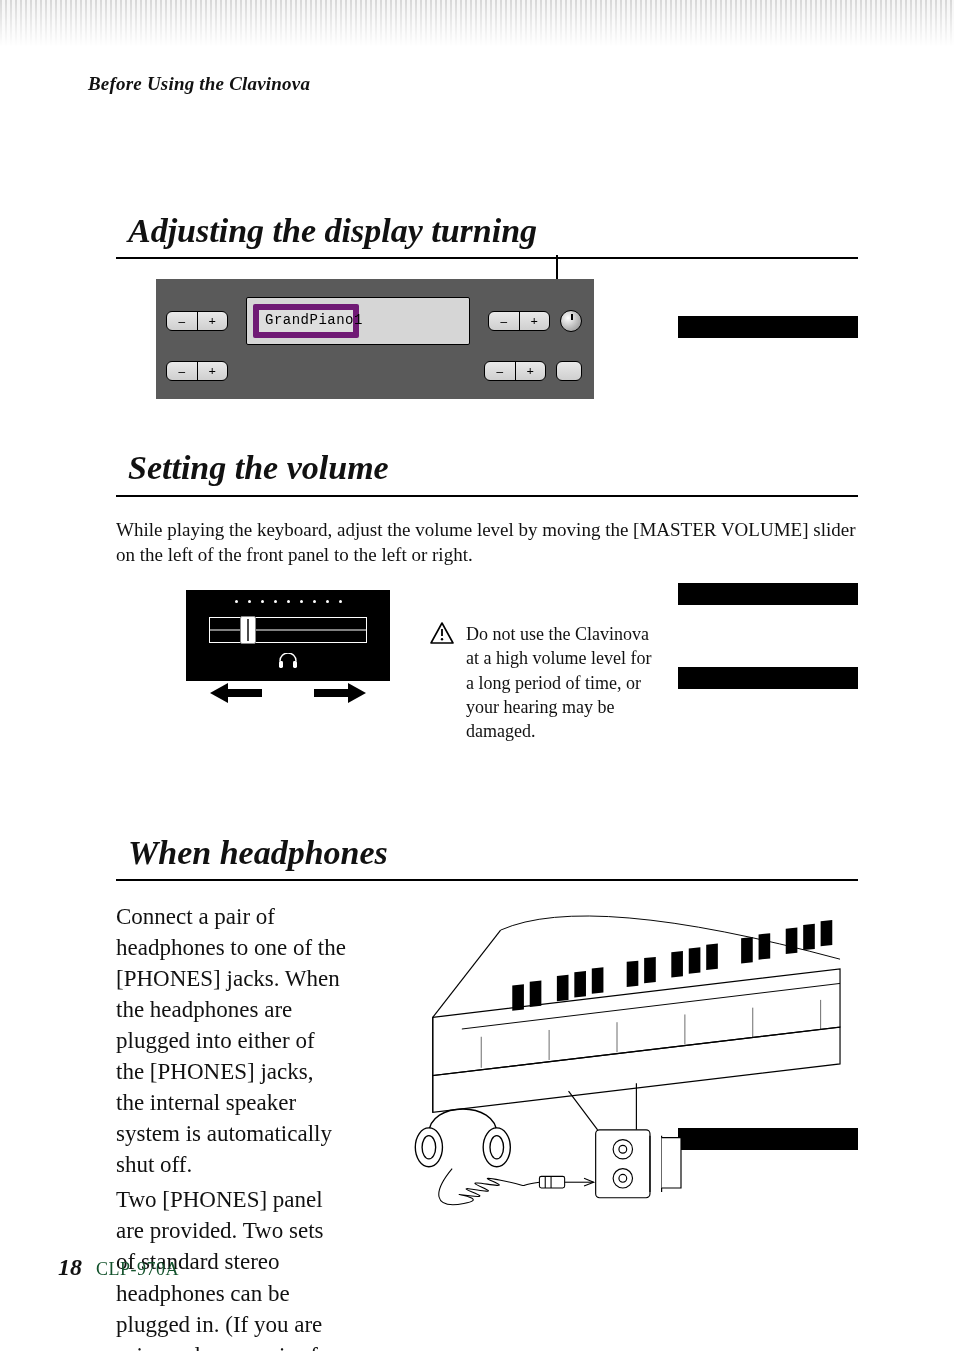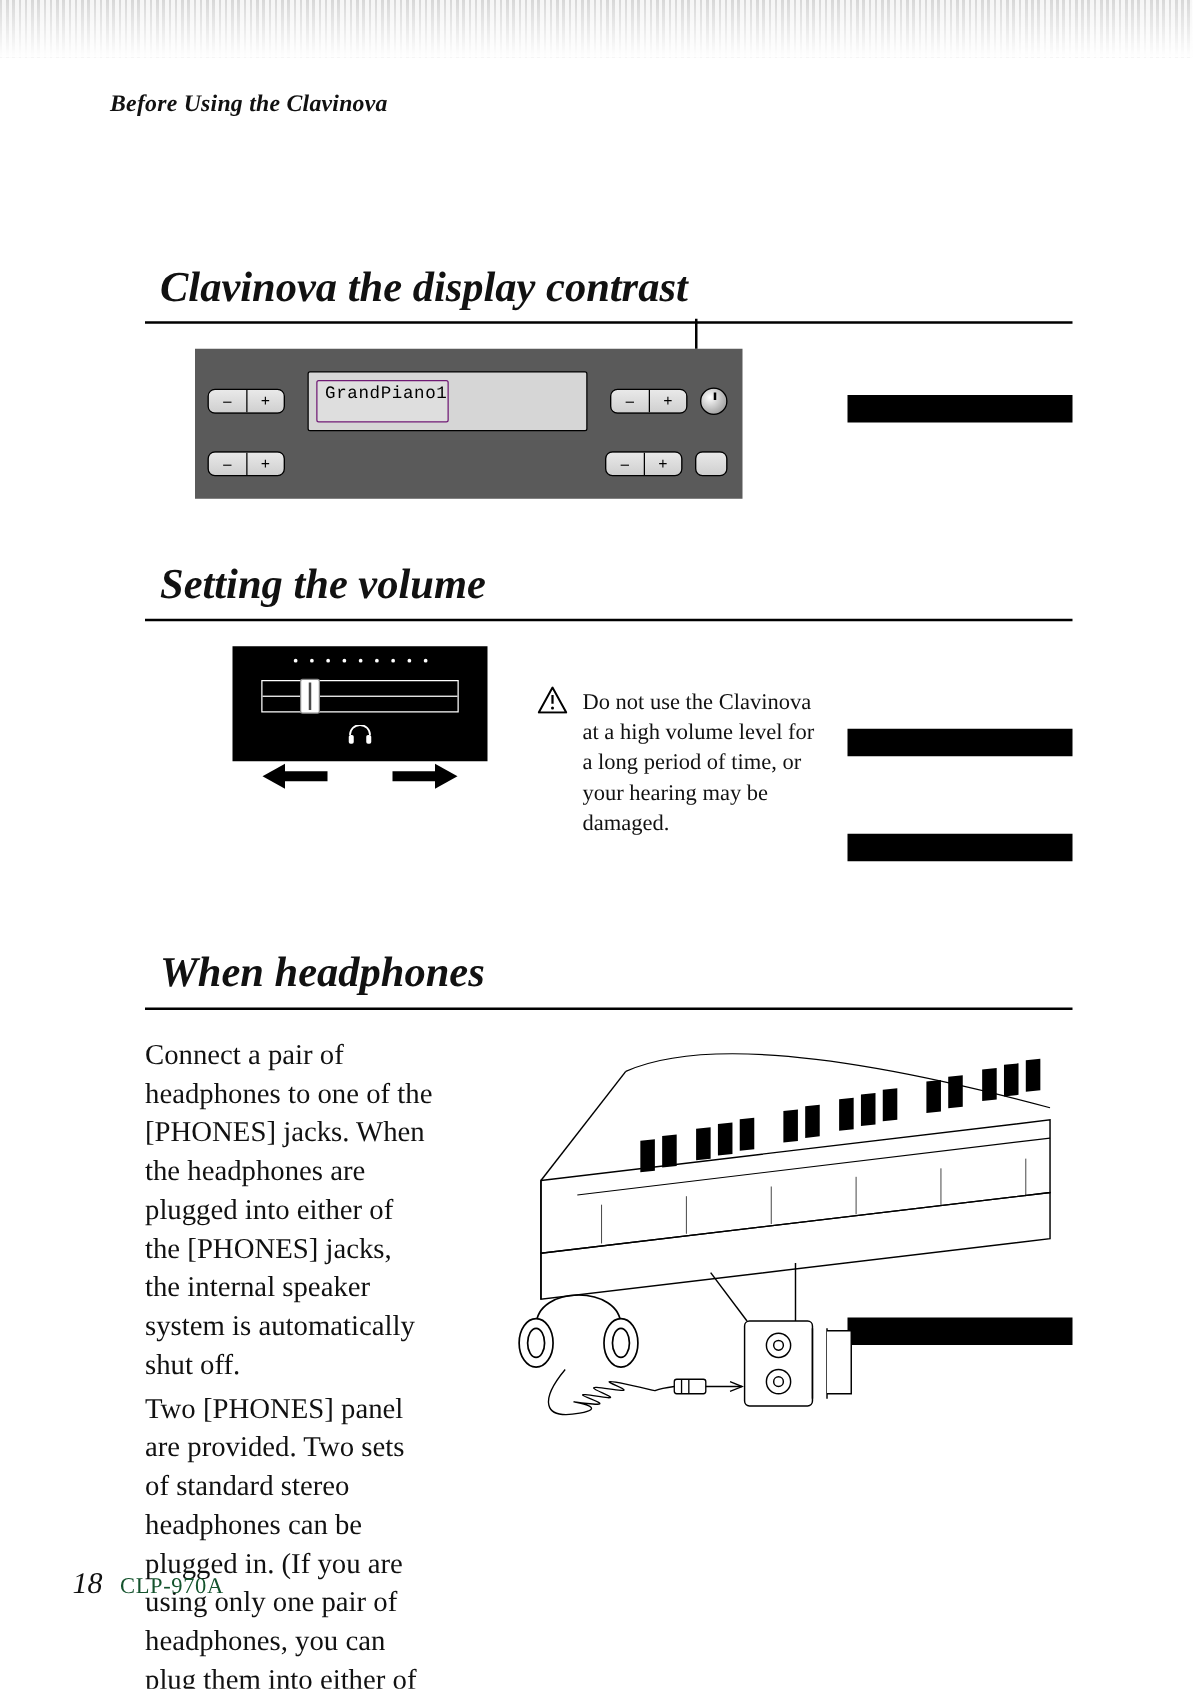--- a/index.html
+++ b/index.html
@@ -99,21 +99,21 @@
     flex:1;
     height:46px;
     background:#d6d6d6;
     border:1px solid #000;
     border-radius:2px;
     position:relative;
     margin:0 8px;
   }
   .lcd .inner{
     position:absolute;left:6px;right:110px;top:6px;bottom:6px;
-    border:1px solid #701a75;border-radius:2px;background:#dedede;
+    border:6px solid #701a75;border-radius:2px;background:#dedede;
     font-family: "Courier New", monospace;
     font-size:14px;letter-spacing:.5px;
     padding:2px 6px;color:#000;
   }
   .tick{
     position:absolute;left:400px;top:-24px;width:1.5px;height:24px;background:#000;
   }
 
   
   .vol-wrap{display:flex;gap:40px;margin-left:70px;align-items:flex-start;}
@@ -154,33 +154,33 @@
   .hp-text{flex:0 0 230px}
   .hp-text p{margin:0 0 4px 0;font-size:23px;line-height:1.35}
   .hp-fig{flex:1;position:relative;height:320px}
   .hp-fig svg{position:absolute;left:0;top:0;width:100%;height:100%}
 
   
   .footer{
     position:absolute;left:58px;bottom:70px;
     display:flex;align-items:baseline;gap:14px;
   }
-  .footer .pg{font-style:italic;font-weight:400;font-size:24px}
+  .footer .pg{font-style:italic;font-weight:700;font-size:24px}
   .footer .model{font-size:18px;letter-spacing:.5px;color:#14532d}
 </style>
 </head>
 <body>
 
 <div class="hatch"></div>
 <div class="running-head">Before Using the Clavinova</div>
 
 <div class="content">
 
   <div class="section" style="position:relative">
-    <h2>Clavinova the display contrast</h2>
+    <h2>Adjusting the display turning</h2>
     <div class="rule"></div>
 
     <div class="blackbar" style="top:104px"></div>
 
     <div class="lcd-fig" style="position:relative">
       <span class="tick"></span>
       <div class="lcd-row">
         <div class="btnpair">
           <span>–</span>
           <span>+</span>
@@ -205,20 +205,21 @@
           <span>+</span>
         </div>
         <div class="rbtn"></div>
       </div>
     </div>
   </div>
 
   <div class="section" style="position:relative;margin-top:30px">
     <h2>Setting the volume</h2>
     <div class="rule"></div>
+    <p class="body">While playing the keyboard, adjust the volume level by moving the [MASTER VOLUME] slider on the left of the front panel to the left or right.</p>
 
     <div class="blackbar" style="top:134px"></div>
     <div class="blackbar" style="top:218px"></div>
 
     <div class="vol-wrap">
       <div style="display:flex;flex-direction:column;align-items:center">
         <div class="vol-fig">
           <div class="dots">
             <span></span>
               <span></span>

